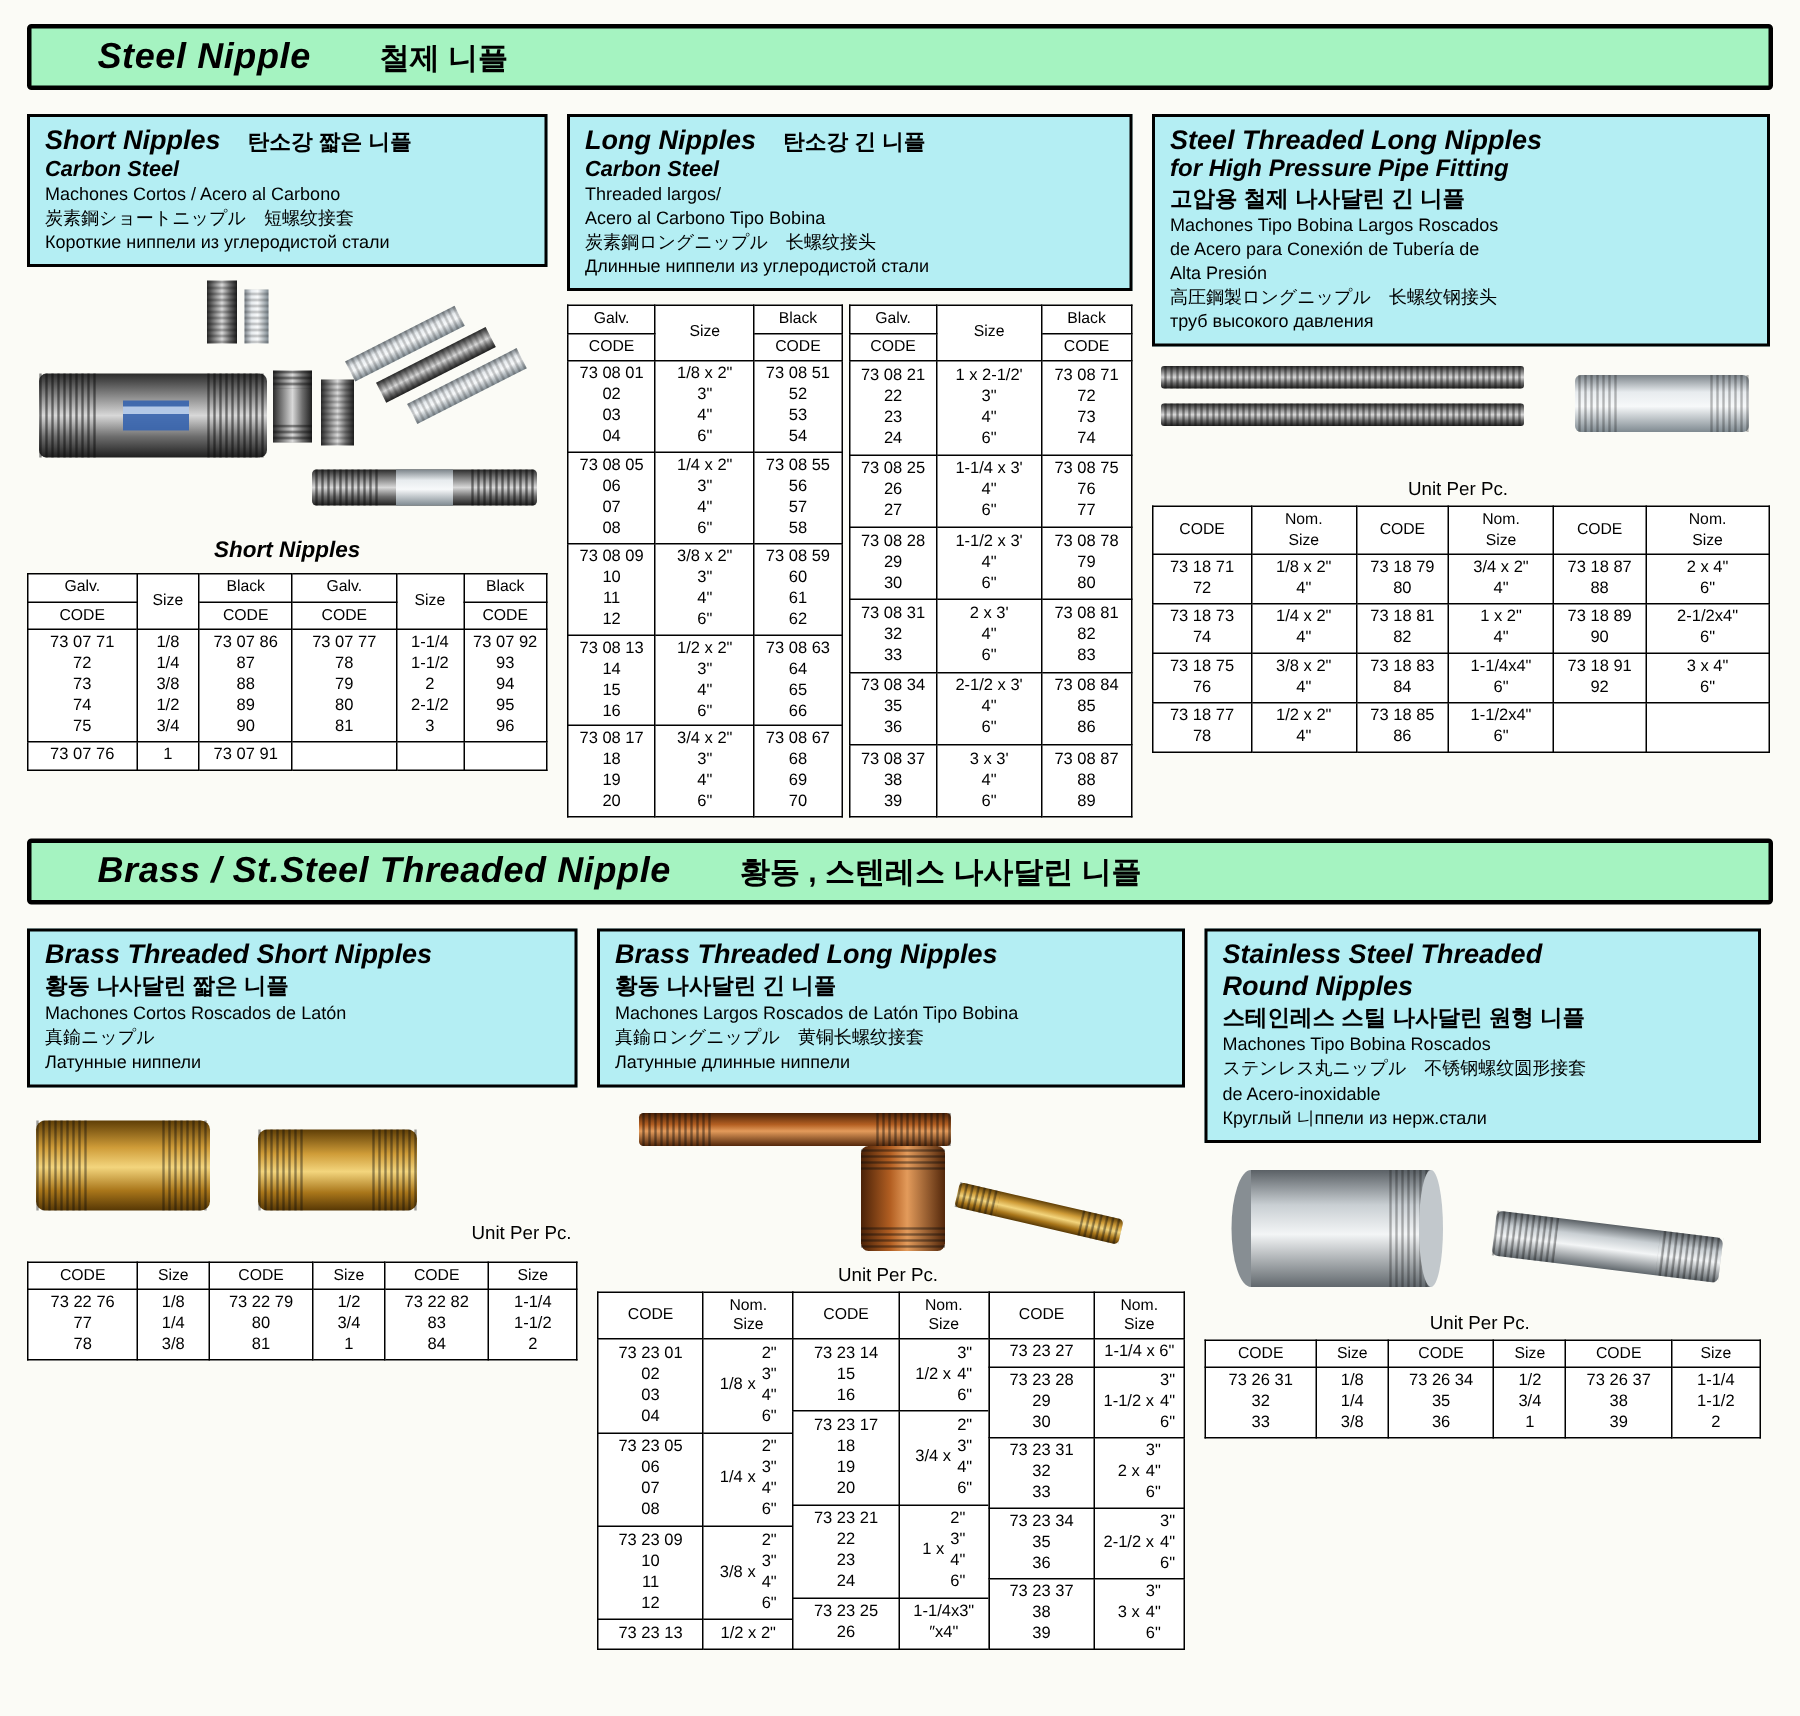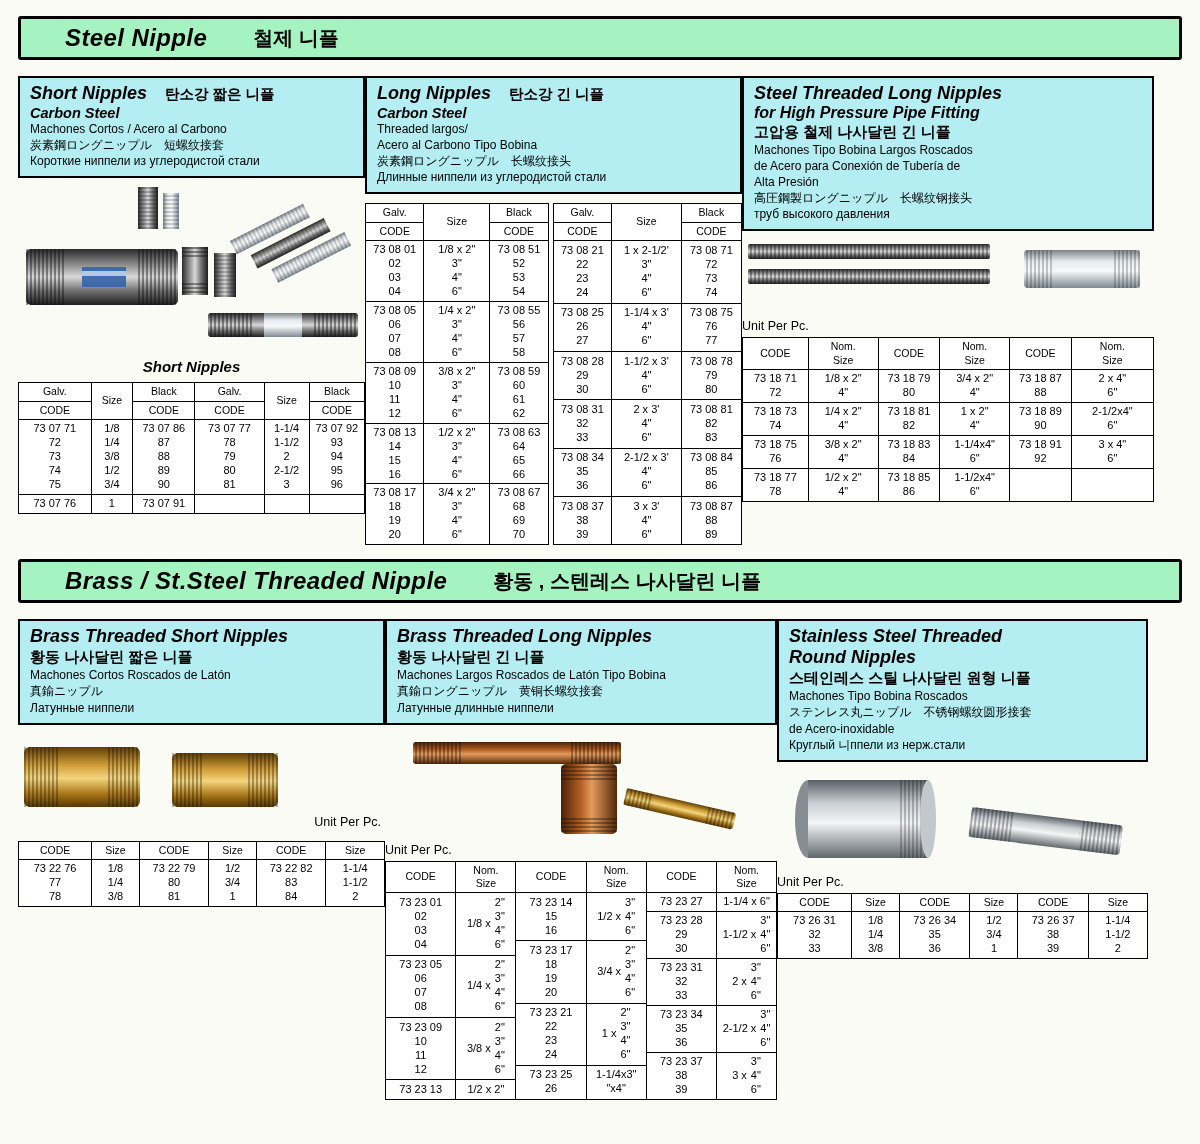--- a/index.html
+++ b/index.html
@@ -1,35 +1,35 @@
 <!DOCTYPE html>
 <html><head>
 <meta charset="utf-8">
 <style>
   *{margin:0;padding:0;box-sizing:border-box}
   body{width:1200px;height:1144px;background:#fbfbf6;font-family:"Liberation Sans","DejaVu Sans",sans-serif;color:#000;overflow:hidden}
   .page{width:1200px;height:1108px;padding:16px 12px}
   .banner{height:44px;border:3px solid #000;border-radius:3px;background:#a5f3c1;display:flex;align-items:center;gap:46px;padding-left:44px;margin:0 6px 16px 6px}
   .banner .be{font-size:24px;font-weight:700;font-style:italic;letter-spacing:.4px}
   .banner .bk{font-size:20px;font-weight:700}
-  .b-row{display:flex;margin:16px 6px 14px 6px;align-items:flex-start}
+  .b-row{display:flex;gap:13px;margin:16px 6px 14px 6px;align-items:flex-start}
   .col{flex:0 0 auto}
   .c1{width:347px}.c2{width:377px}.c3{width:412px}
   .c4{width:367px}.c5{width:392px}.c6{width:371px}
   .hdrbox{border:2.5px solid #000;background:#b4eef3;padding:5px 10px 7px}
   .hl{display:flex;align-items:baseline;gap:18px}
   .ht{font-size:18px;font-weight:700;font-style:italic}
   .ht2{font-size:16px;font-weight:700;font-style:italic}
   .hk{font-size:14.5px;font-weight:700}
   .hkl{font-size:15px;font-weight:700;margin-top:1px}
   .hs{font-size:14.5px;font-weight:700;font-style:italic;margin-top:1px}
   .hn{font-size:12px;line-height:1.34}
   .photo{display:block;margin:5px auto 0}
   .caption{text-align:center;font-size:15px;font-weight:700;font-style:italic;margin:3px 0 7px}
-  .unit{text-align:left;font-size:12.5px;margin:3px 4px 4px 0}
+  .unit{text-align:center;font-size:12.5px;margin:3px 4px 4px 0}
   .tbl{border-collapse:collapse;width:100%;table-layout:fixed;background:#fff;border:1.5px solid #000}
   .tbl th,.tbl td{border:1px solid #000;text-align:center;vertical-align:middle;white-space:pre-line;padding:2px 1px;line-height:1.27}
   .tbl th{font-size:10.5px;font-weight:400}
   .tbl td{font-size:11px}
   .mt{margin-top:8px}
   .twin{display:flex;gap:4px;margin-top:9px}
   .twin .tbl:first-child{width:49%}
   .twin .tbl:last-child{width:50.5%}
   .twin3{display:flex;margin-top:2px}
   .twin3 .tbl{flex:1}
@@ -115,21 +115,21 @@
   <div class="b-row">
 
     <section class="col c1">
       <div class="hdrbox">
         <div class="hl">
           <span class="ht">Short Nipples</span>
           <span class="hk">탄소강 짧은 니플</span>
         </div>
         <div class="hs">Carbon Steel</div>
         <div class="hn">Machones Cortos / Acero al Carbono</div>
-        <div class="hn">炭素鋼ロングニップル　短螺纹接套</div>
+        <div class="hn">炭素鋼ショートニップル　短螺纹接套</div>
         <div class="hn">Короткие ниппели из углеродистой стали</div>
       </div>
       <svg class="photo" width="340" height="172" viewBox="0 0 340 172" xmlns="http://www.w3.org/2000/svg">
         <rect x="116" y="4" width="20" height="42" fill="url(#stH)"></rect>
         <rect x="116" y="4" width="20" height="42" fill="url(#thrH)" opacity="0.6"></rect>
         <rect x="141" y="10" width="16" height="36" fill="url(#gvH)"></rect>
         <rect x="141" y="10" width="16" height="36" fill="url(#thrH)" opacity="0.45"></rect>
         <g transform="translate(208,58) rotate(-27)">
           <rect x="0" y="0" width="82" height="15" fill="url(#gvV)"></rect>
           <rect x="0" y="0" width="82" height="15" fill="url(#thrV)" opacity="0.45"></rect>

